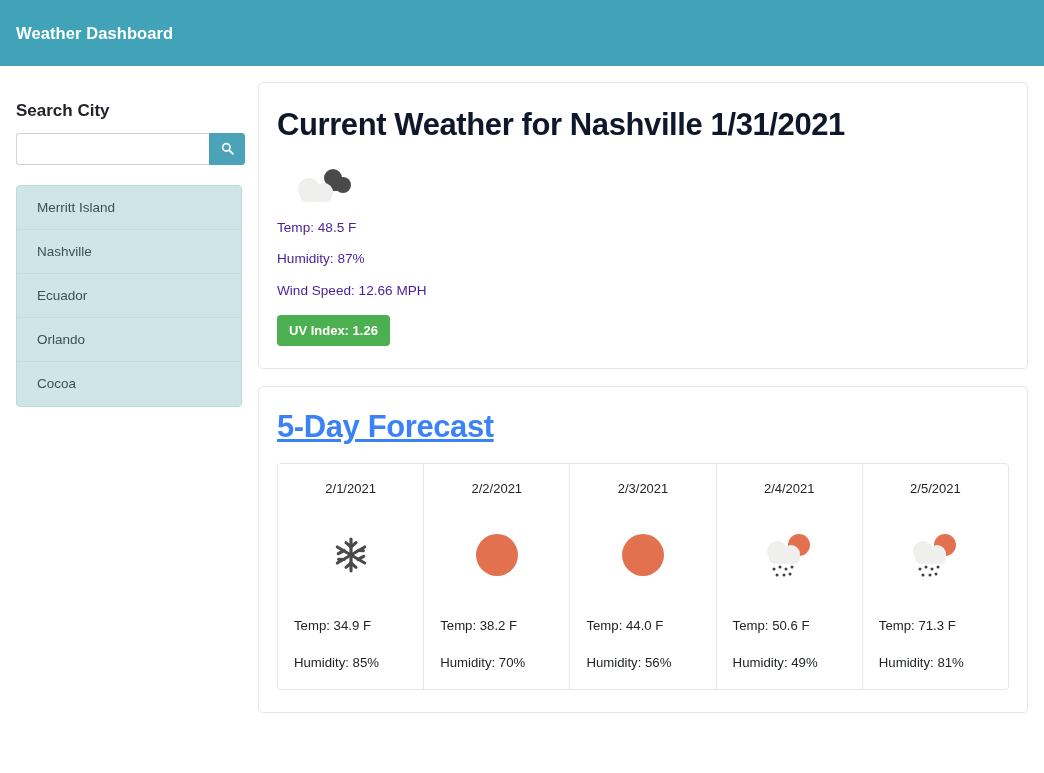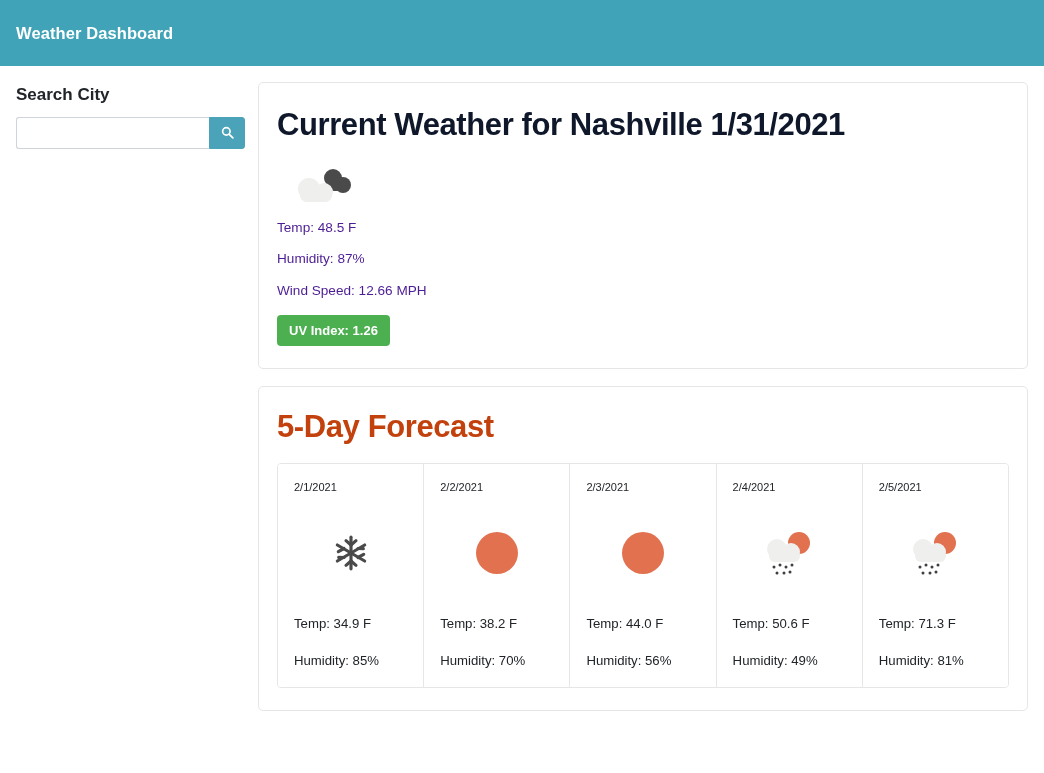--- a/index.html
+++ b/index.html
@@ -31,21 +31,21 @@
   .page {
     display: flex;
     align-items: flex-start;
     padding: 0;
   }
 
   
   .sidebar {
     width: 258px;
     flex: 0 0 258px;
-    padding: 20px 16px 0 16px;
+    padding: 36px 16px 0 16px;
   }
   .search-label {
     font-size: 17px;
     font-weight: bold;
     color: #212529;
     margin-bottom: 12px;
     line-height: 1.1;
   }
   .search-row {
     display: flex;
@@ -141,44 +141,46 @@
     cursor: default;
     font-weight: bold;
   }
 
   
   .forecast-card { padding: 18px 18px 22px 18px; }
   .forecast-title {
     font-size: 31px;
     font-weight: bold;
     letter-spacing: -0.4px;
-    color: #c2410c;
+    color: #3b82f6;
     margin: 4px 0 18px 0;
     line-height: 1.15;
+    text-decoration: underline;
   }
   .forecast-row {
     display: flex;
     border: 1px solid #e6e6e6;
     border-radius: 4px;
     overflow: hidden;
   }
   .forecast-col {
     flex: 1 1 0;
     min-width: 0;
     border-right: 1px solid #e6e6e6;
     padding: 18px 16px 20px 16px;
     background: #fff;
   }
   .forecast-col:last-child { border-right: none; }
   .fc-date {
-    font-size: 11px;
+    font-size: 13px;
     color: #212529;
     margin-bottom: 34px;
     line-height: 1;
     white-space: nowrap;
+    text-align: center;
   }
   .fc-icon {
     height: 52px;
     display: flex;
     align-items: center;
     justify-content: center;
     margin-bottom: 38px;
   }
   .fc-temp, .fc-hum {
     font-size: 13.2px;
@@ -206,20 +208,37 @@
       <button class="search-btn">
         <span>
           <svg width="13" height="13" viewBox="0 0 16 16" fill="none">
             <circle cx="6.6" cy="6.6" r="4.6" stroke="#ffffff" stroke-width="2"></circle>
             <line x1="10.2" y1="10.2" x2="14.6" y2="14.6" stroke="#ffffff" stroke-width="2.2" stroke-linecap="round"></line>
           </svg>
         </span>
       </button>
     </div>
 
+    <div class="city-list">
+      <div class="city-item">
+        <span>Merritt Island</span>
+      </div>
+      <div class="city-item">
+        <span>Nashville</span>
+      </div>
+      <div class="city-item">
+        <span>Ecuador</span>
+      </div>
+      <div class="city-item">
+        <span>Orlando</span>
+      </div>
+      <div class="city-item">
+        <span>Cocoa</span>
+      </div>
+    </div>
   </div>
 
   <div class="main">
 
     <div class="card current-card">
       <div class="current-title">Current Weather for Nashville 1/31/2021</div>
 
       <div class="current-icon">
         <svg width="72" height="56" viewBox="0 0 72 56">
           <g fill="#4a4a4a">

